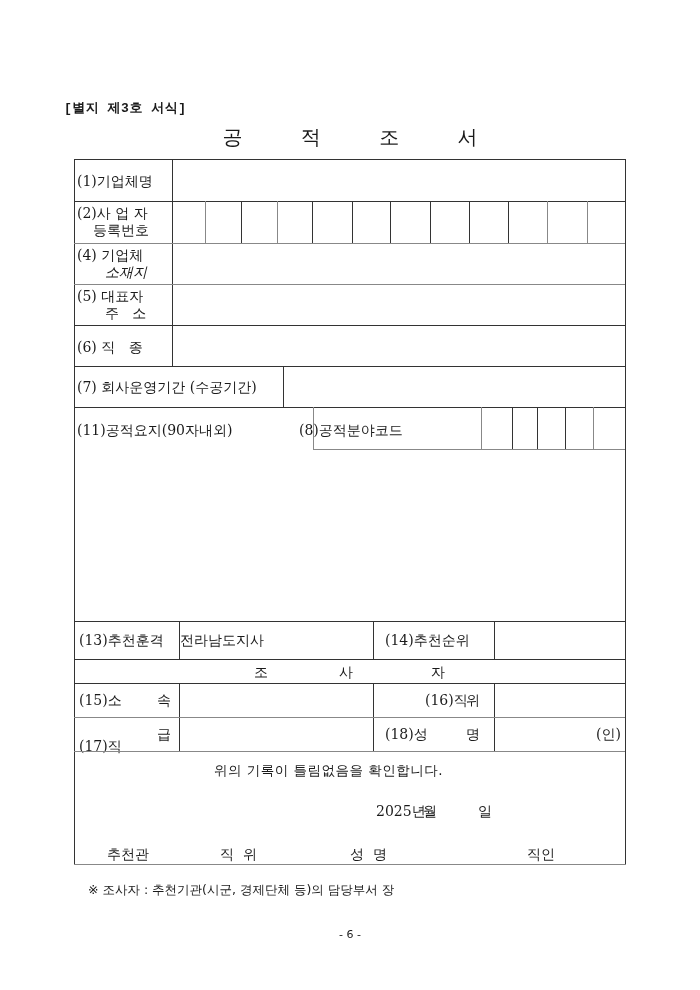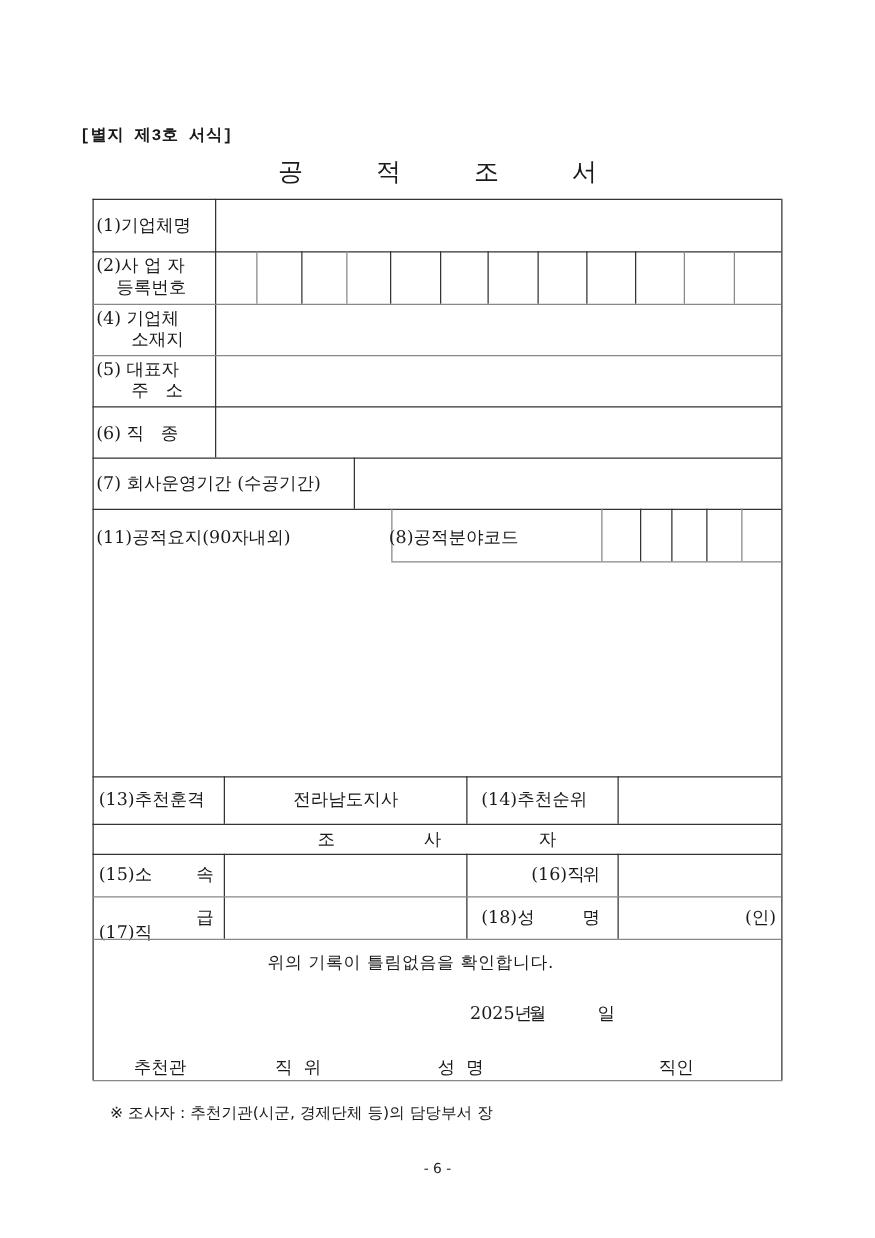--- a/index.html
+++ b/index.html
@@ -58,60 +58,60 @@
   <div class="cell" style="left:353px;top:202px;width:36px;height:40px;"></div>
   <div class="cell" style="left:391px;top:202px;width:38px;height:40px;"></div>
   <div class="cell" style="left:431px;top:202px;width:37px;height:40px;"></div>
   <div class="cell" style="left:470px;top:202px;width:37px;height:40px;"></div>
   <div class="cell" style="left:509px;top:202px;width:37px;height:40px;"></div>
   <div class="cell" style="left:548px;top:202px;width:38px;height:40px;"></div>
   <div class="cell" style="left:588px;top:202px;width:36px;height:40px;"></div>
   <div class="hl g" style="left:74px;top:243px;width:551px;"></div>
 
   <div class="lbl" style="left:77px;top:246px;">(4) 기업체</div>
-  <div class="lbl" style="left:105px;top:263px;">소재지</div>
+  <div class="lbl" style="left:105px;top:263px;font-style:italic;">소재지</div>
   <div class="cell" style="left:174px;top:244px;width:450px;height:39px;"></div>
   <div class="hl g" style="left:74px;top:284px;width:551px;"></div>
 
   <div class="lbl" style="left:77px;top:287px;">(5) 대표자</div>
   <div class="lbl" style="left:105px;top:304px;white-space:pre;">주   소</div>
   <div class="cell" style="left:174px;top:285px;width:450px;height:39px;"></div>
   <div class="hl" style="left:74px;top:325px;width:551px;"></div>
 
   <div class="lbl" style="left:77px;top:338px;white-space:pre;">(6) 직   종</div>
   <div class="cell" style="left:174px;top:326px;width:450px;height:39px;"></div>
   <div class="hl" style="left:74px;top:366px;width:551px;"></div>
 
   <div class="vl" style="left:283px;top:366px;height:41px;"></div>
   <div class="lbl" style="left:77px;top:378px;">(7) 회사운영기간 (수공기간)</div>
   <div class="cell" style="left:285px;top:367px;width:339px;height:39px;"></div>
   <div class="hl" style="left:74px;top:407px;width:551px;"></div>
 
   <div class="lbl" style="left:77px;top:421px;">(11)공적요지(90자내외)</div>
   <div class="vl g" style="left:313px;top:407px;height:42px;"></div>
   <div class="hl g" style="left:313px;top:449px;width:312px;"></div>
-  <div class="lbl" style="left:311px;top:421px;text-align:center;">(8)공적분야코드</div>
+  <div class="lbl" style="left:299px;top:421px;text-align:center;">(8)공적분야코드</div>
   <div class="vl g" style="left:481px;top:407px;height:42px;"></div>
   <div class="vl" style="left:512px;top:407px;height:42px;"></div>
   <div class="vl" style="left:537px;top:407px;height:42px;"></div>
   <div class="vl" style="left:565px;top:407px;height:42px;"></div>
   <div class="vl g" style="left:593px;top:407px;height:42px;"></div>
   <div class="cell" style="left:482px;top:408px;width:29px;height:40px;"></div>
   <div class="cell" style="left:513px;top:408px;width:23px;height:40px;"></div>
   <div class="cell" style="left:538px;top:408px;width:26px;height:40px;"></div>
   <div class="cell" style="left:566px;top:408px;width:26px;height:40px;"></div>
   <div class="cell" style="left:594px;top:408px;width:30px;height:40px;"></div>
   <div class="cell" style="left:76px;top:450px;width:548px;height:170px;"></div>
   <div class="hl" style="left:74px;top:621px;width:551px;"></div>
 
   <div class="vl" style="left:179px;top:621px;height:38px;"></div>
   <div class="vl" style="left:373px;top:621px;height:38px;"></div>
   <div class="vl" style="left:494px;top:621px;height:38px;"></div>
   <div class="lbl" style="left:79px;top:631px;">(13)추천훈격</div>
-  <div class="lbl" style="left:180px;top:631px;width:193px;text-align:center;">전라남도지사</div>
+  <div class="lbl" style="left:180px;top:631px;width:193px;">전라남도지사</div>
   <div class="lbl" style="left:385px;top:631px;">(14)추천순위</div>
   <div class="cell" style="left:496px;top:622px;width:128px;height:36px;"></div>
   <div class="hl" style="left:74px;top:659px;width:551px;"></div>
 
   <div class="lbl" style="left:254px;top:663px;">조</div>
   <div class="lbl" style="left:339px;top:663px;">사</div>
   <div class="lbl" style="left:431px;top:663px;">자</div>
   <div class="hl" style="left:74px;top:683px;width:551px;"></div>
 
   <div class="vl" style="left:179px;top:683px;height:68px;"></div>

